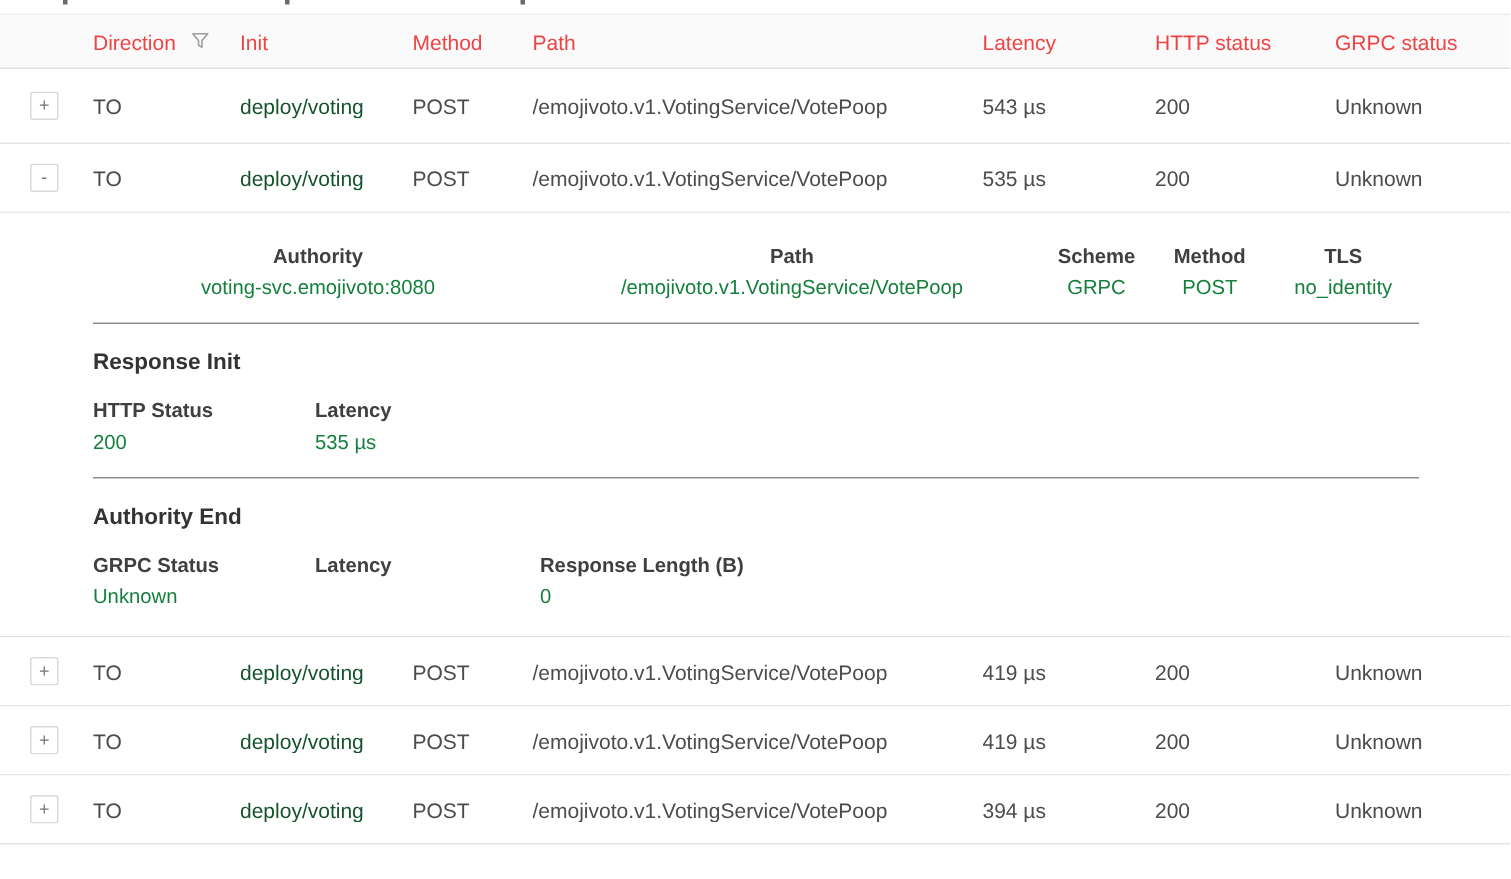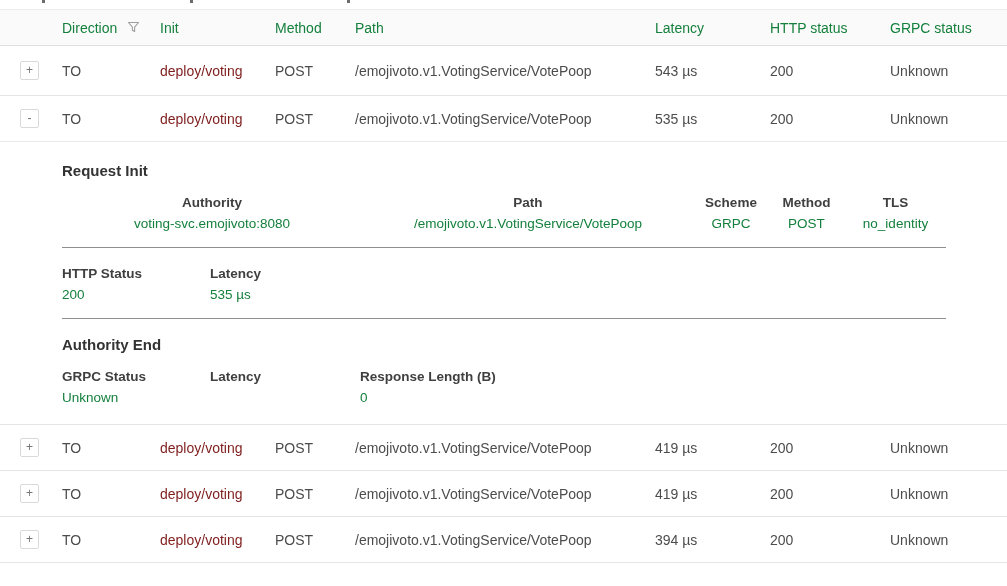--- a/index.html
+++ b/index.html
@@ -18,29 +18,29 @@
     align-items: center;
     padding-left: 20px;
     background: #fff;
     border-bottom: 1px solid #e4e4e4;
   }
   .thead {
     height: 37px;
     background: #fafafa;
     border-top: 1px solid #ececec;
     border-bottom: 1px solid #e0e0e0;
-    color: #15803d;
+    color: #ef4444;
     font-size: 14px;
   }
   .thead .cell { font-weight: 400; }
   .row { height: 46px; font-size: 14px; color: #4c4c4c; }
   .row-tall { height: 50px; }
   .cell { white-space: nowrap; overflow: hidden; }
   .cell-direction { display: flex; align-items: center; gap: 9px; }
-  .link { color: #7f1d1d; cursor: pointer; text-decoration: none; }
+  .link { color: #14532d; cursor: pointer; text-decoration: none; }
 
   .expander {
     width: 19px; height: 19px;
     border: 1px solid #d9d9d9; border-radius: 2px;
     background: #fff; color: #757575;
     font-size: 12px; line-height: 17px; text-align: center;
     cursor: pointer; padding: 0;
     font-family: "Liberation Sans", sans-serif;
   }
   .filter-icon { width: 15px; height: 15px; flex: 0 0 auto; }
@@ -103,21 +103,20 @@
     <div class="cell">POST</div>
     <div class="cell">/emojivoto.v1.VotingService/VotePoop</div>
     <div class="cell">535 µs</div>
     <div class="cell">200</div>
     <div class="cell">Unknown</div>
   </div>
 
   <div class="detail">
 
     <div class="section">
-      <div class="section-title">Request Init</div>
       <div class="fields fields-request">
         <div class="field">
           <div class="flabel">Authority</div>
           <div class="fvalue">voting-svc.emojivoto:8080</div>
         </div>
         <div class="field">
           <div class="flabel">Path</div>
           <div class="fvalue">/emojivoto.v1.VotingService/VotePoop</div>
         </div>
         <div class="field">
@@ -129,20 +128,21 @@
           <div class="fvalue">POST</div>
         </div>
         <div class="field">
           <div class="flabel">TLS</div>
           <div class="fvalue">no_identity</div>
         </div>
       </div>
     </div>
 
     <div class="section">
+      <div class="section-title">Response Init</div>
       <div class="fields fields-response">
         <div class="field">
           <div class="flabel">HTTP Status</div>
           <div class="fvalue">200</div>
         </div>
         <div class="field">
           <div class="flabel">Latency</div>
           <div class="fvalue">535 µs</div>
         </div>
       </div>

